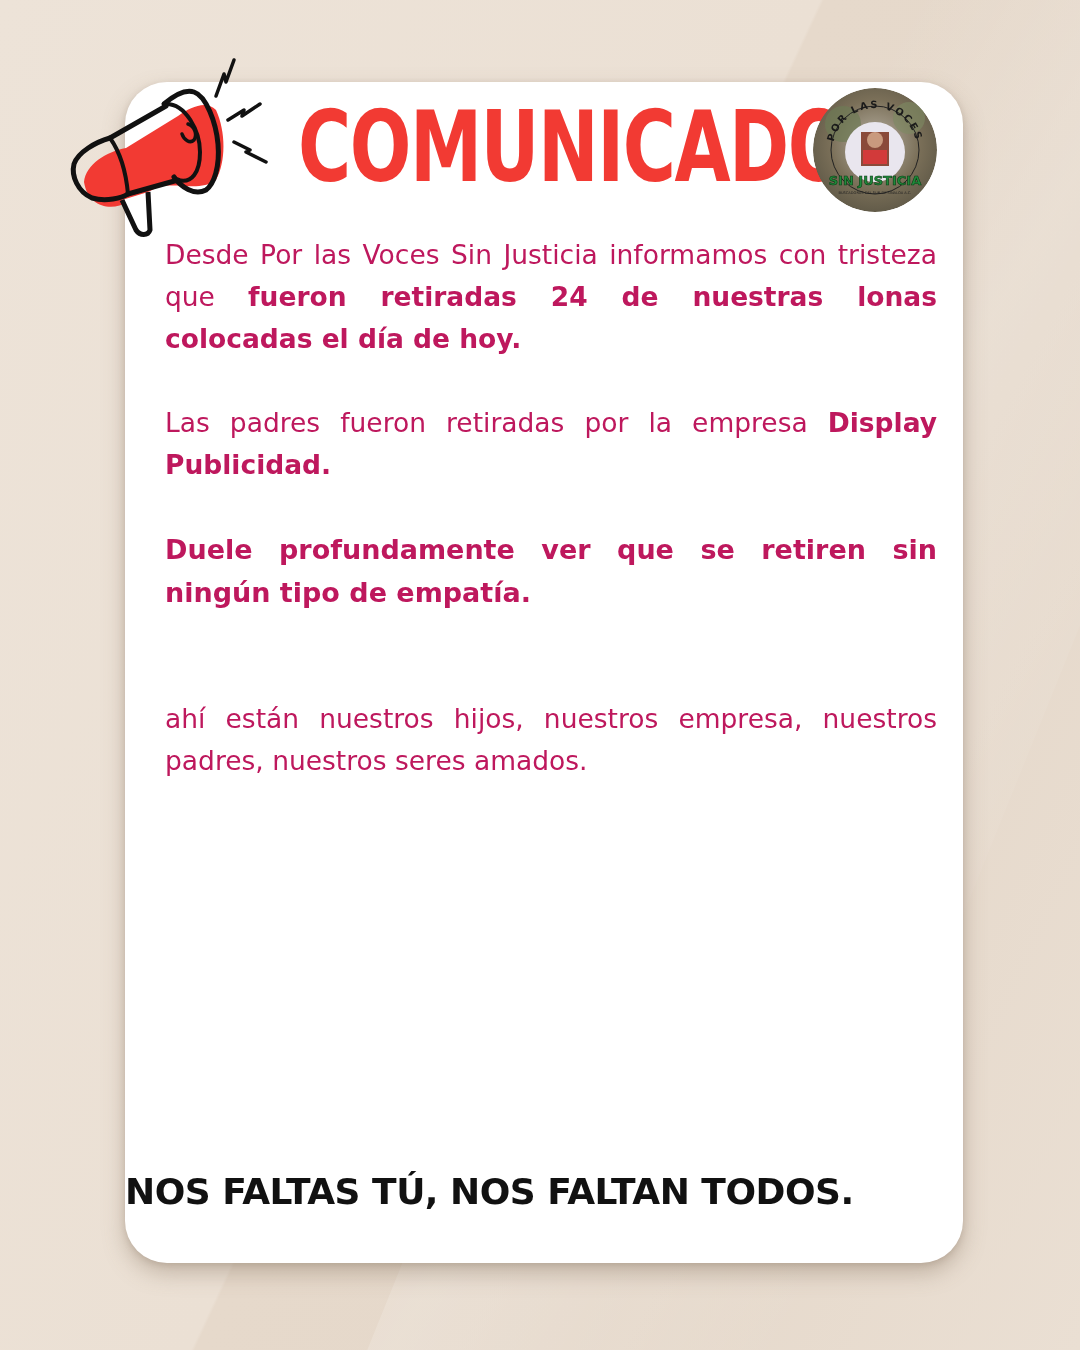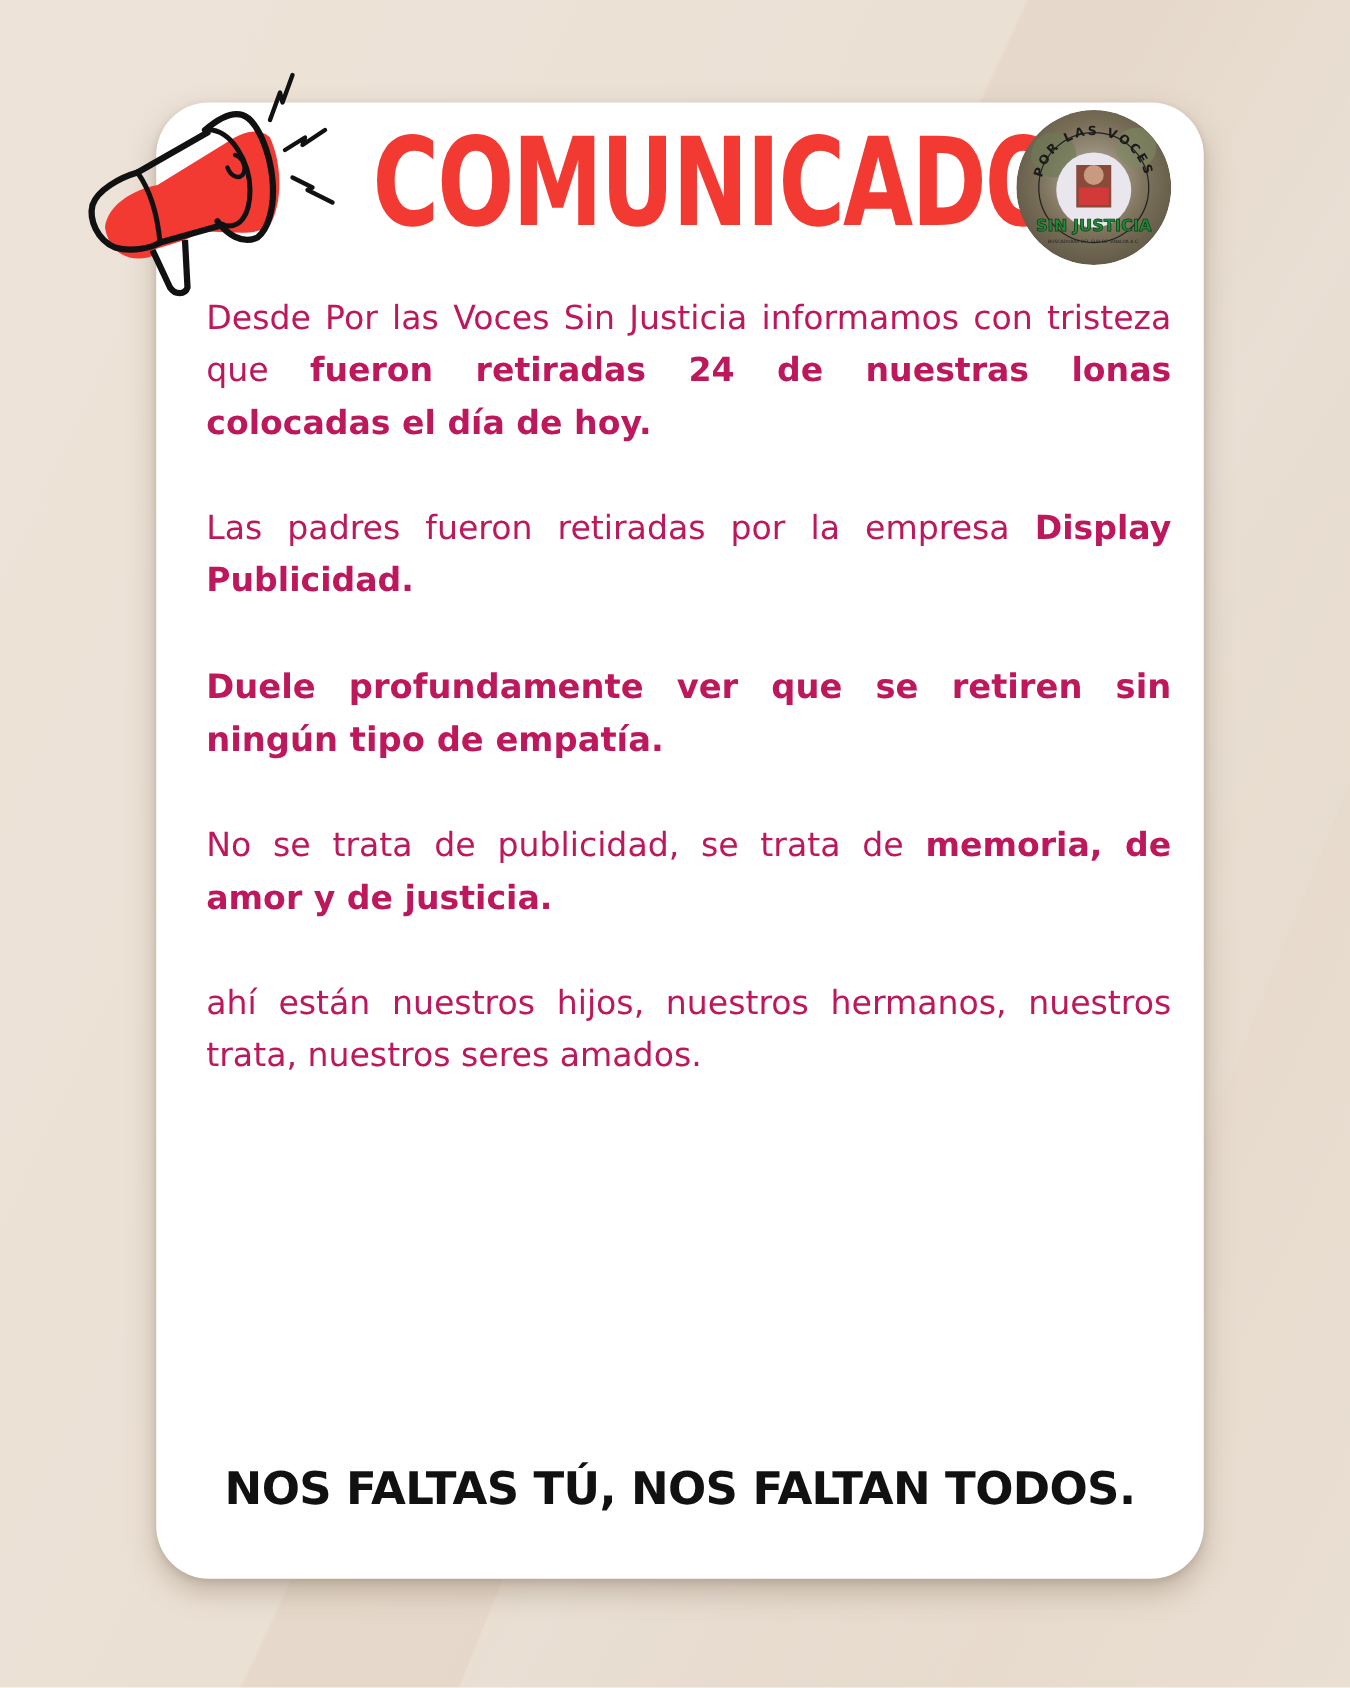--- a/index.html
+++ b/index.html
@@ -56,21 +56,21 @@
   }
   .para b { font-weight:bold; }
   .gap { height:42px; }
   .para.big {
     font-size:27px;
     line-height:43px;
     font-weight:bold;
   }
   .closing {
     position:absolute; left:125px; top:1166px; width:838px;
-    text-align:center;
+    text-align:left;
     font-family: "DejaVu Sans", "Liberation Sans", sans-serif;
     font-weight:bold;
     font-size:36px;
     line-height:52px;
     color:#111;
     letter-spacing:-0.5px;
   }
 </style>
 </head>
 <body>
@@ -134,22 +134,19 @@
   </p>
   <div class="gap"></div>
   <p class="para">
     <span>Las padres fueron retiradas por la empresa </span><b>Display Publicidad.</b>
   </p>
   <div class="gap"></div>
   <p class="para big">
     <span>Duele profundamente ver que se retiren sin ningún tipo de empatía.</span>
   </p>
   <div class="gap"></div>
-  <p class="para">
-    <span>No se trata de publicidad, se trata de </span><b>memoria, de amor y de justicia.</b>
-  </p>
   <div class="gap"></div>
   <p class="para">
-    <span>ahí están nuestros hijos, nuestros hermanos, nuestros trata, nuestros seres amados.</span>
+    <span>ahí están nuestros hijos, nuestros empresa, nuestros padres, nuestros seres amados.</span>
   </p>
 </div>
 
 <div class="closing">NOS FALTAS TÚ, NOS FALTAN TODOS.</div>
 
 </body></html>

